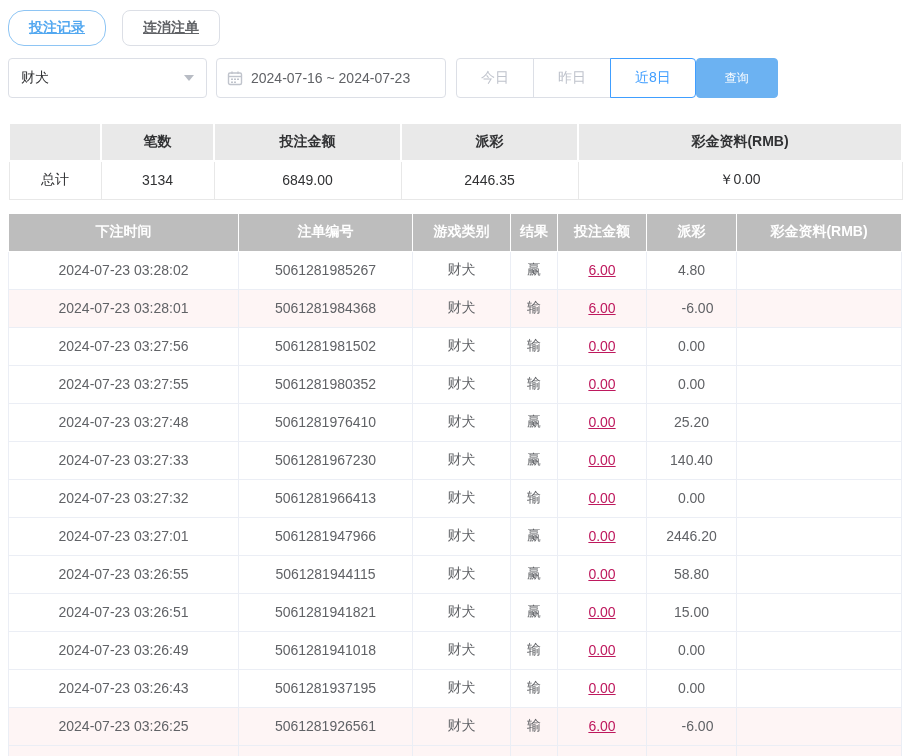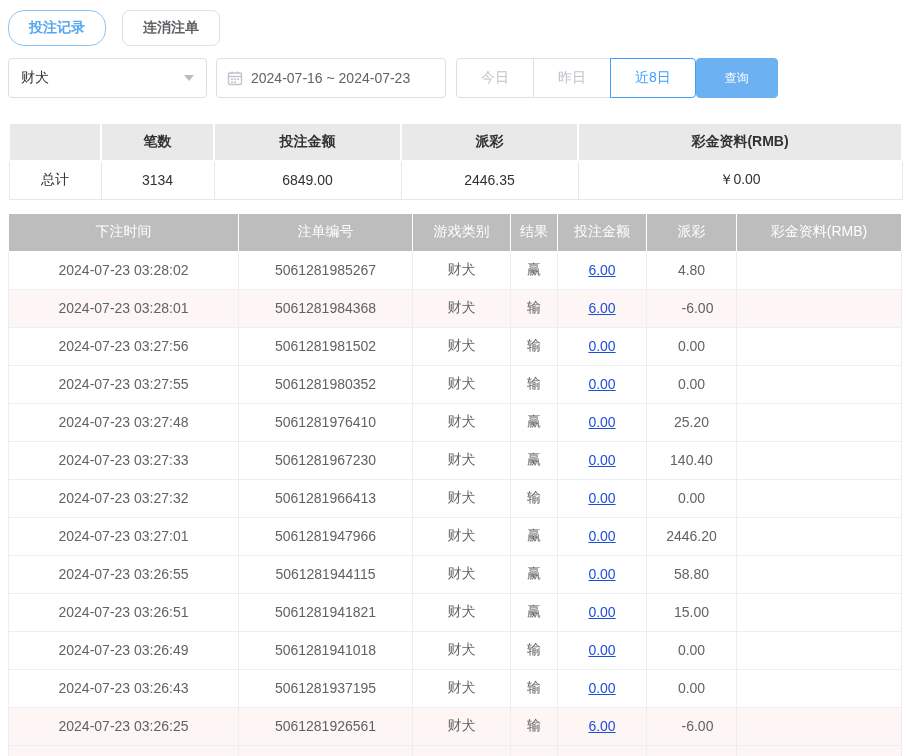--- a/index.html
+++ b/index.html
@@ -10,21 +10,21 @@
     font-size: 14px; color: #606266;
   }
   .page { padding: 10px 8px 0 8px; }
 
   
   .tabs-row { display: flex; gap: 16px; margin-bottom: 12px; }
   .tab-btn {
     height: 24px; padding: 17px 20px; background: #fff;
     border: 1px solid #dcdfe6; border-radius: 8px;
     color: #606266; font-size: 14px; cursor: pointer;
-    display: inline-flex; align-items: center; font-weight: bold;
+    display: inline-flex; align-items: center; font-weight: bold; text-decoration: underline;
   }
   .tab-btn.active {
     color: #53a8f0; border-color: #8ec5f4; border-radius: 16px;
   }
 
   
   .filter-row { display: flex; align-items: center; margin-bottom: 24px; }
   .select-box {
     width: 199px; height: 40px; border: 1px solid #dcdfe6; border-radius: 4px;
     display: flex; align-items: center; padding: 0 12px; cursor: pointer;
@@ -64,29 +64,29 @@
     border: 2px solid #ffffff; font-size: 14px;
   }
   .summary-table td {
     height: 38px; text-align: center; color: #303133;
     border: 1px solid #e8e8e8; background: #fff;
   }
   .summary-table { border: 1px solid #e8e8e8; }
 
   
   .main-table th {
-    background: #bdbdbd; color: #ffffff; font-weight: normal; height: 38px;
+    background: #bdbdbd; color: #ffffff; font-weight: bold; height: 38px;
     border: 1px solid #ffffff; font-size: 14px;
   }
   .main-table td {
     height: 38px; text-align: center; border: 1px solid #ebeef5;
     color: #606266; background: #fff; font-size: 14px;
   }
   .main-table tr.negative-row td { background: #fef5f5; }
-  .amount-link { color: #1d4ed8; text-decoration: underline; cursor: pointer; }
+  .amount-link { color: #be185d; text-decoration: underline; cursor: pointer; }
   .payout-neg { color: #f56c6c; padding-left: 12px; }
 </style>
 </head>
 <body>
 
 <div class="page">
 
   <div class="tabs-row">
     <button class="tab-btn active">投注记录</button>
     <button class="tab-btn">连消注单</button>

